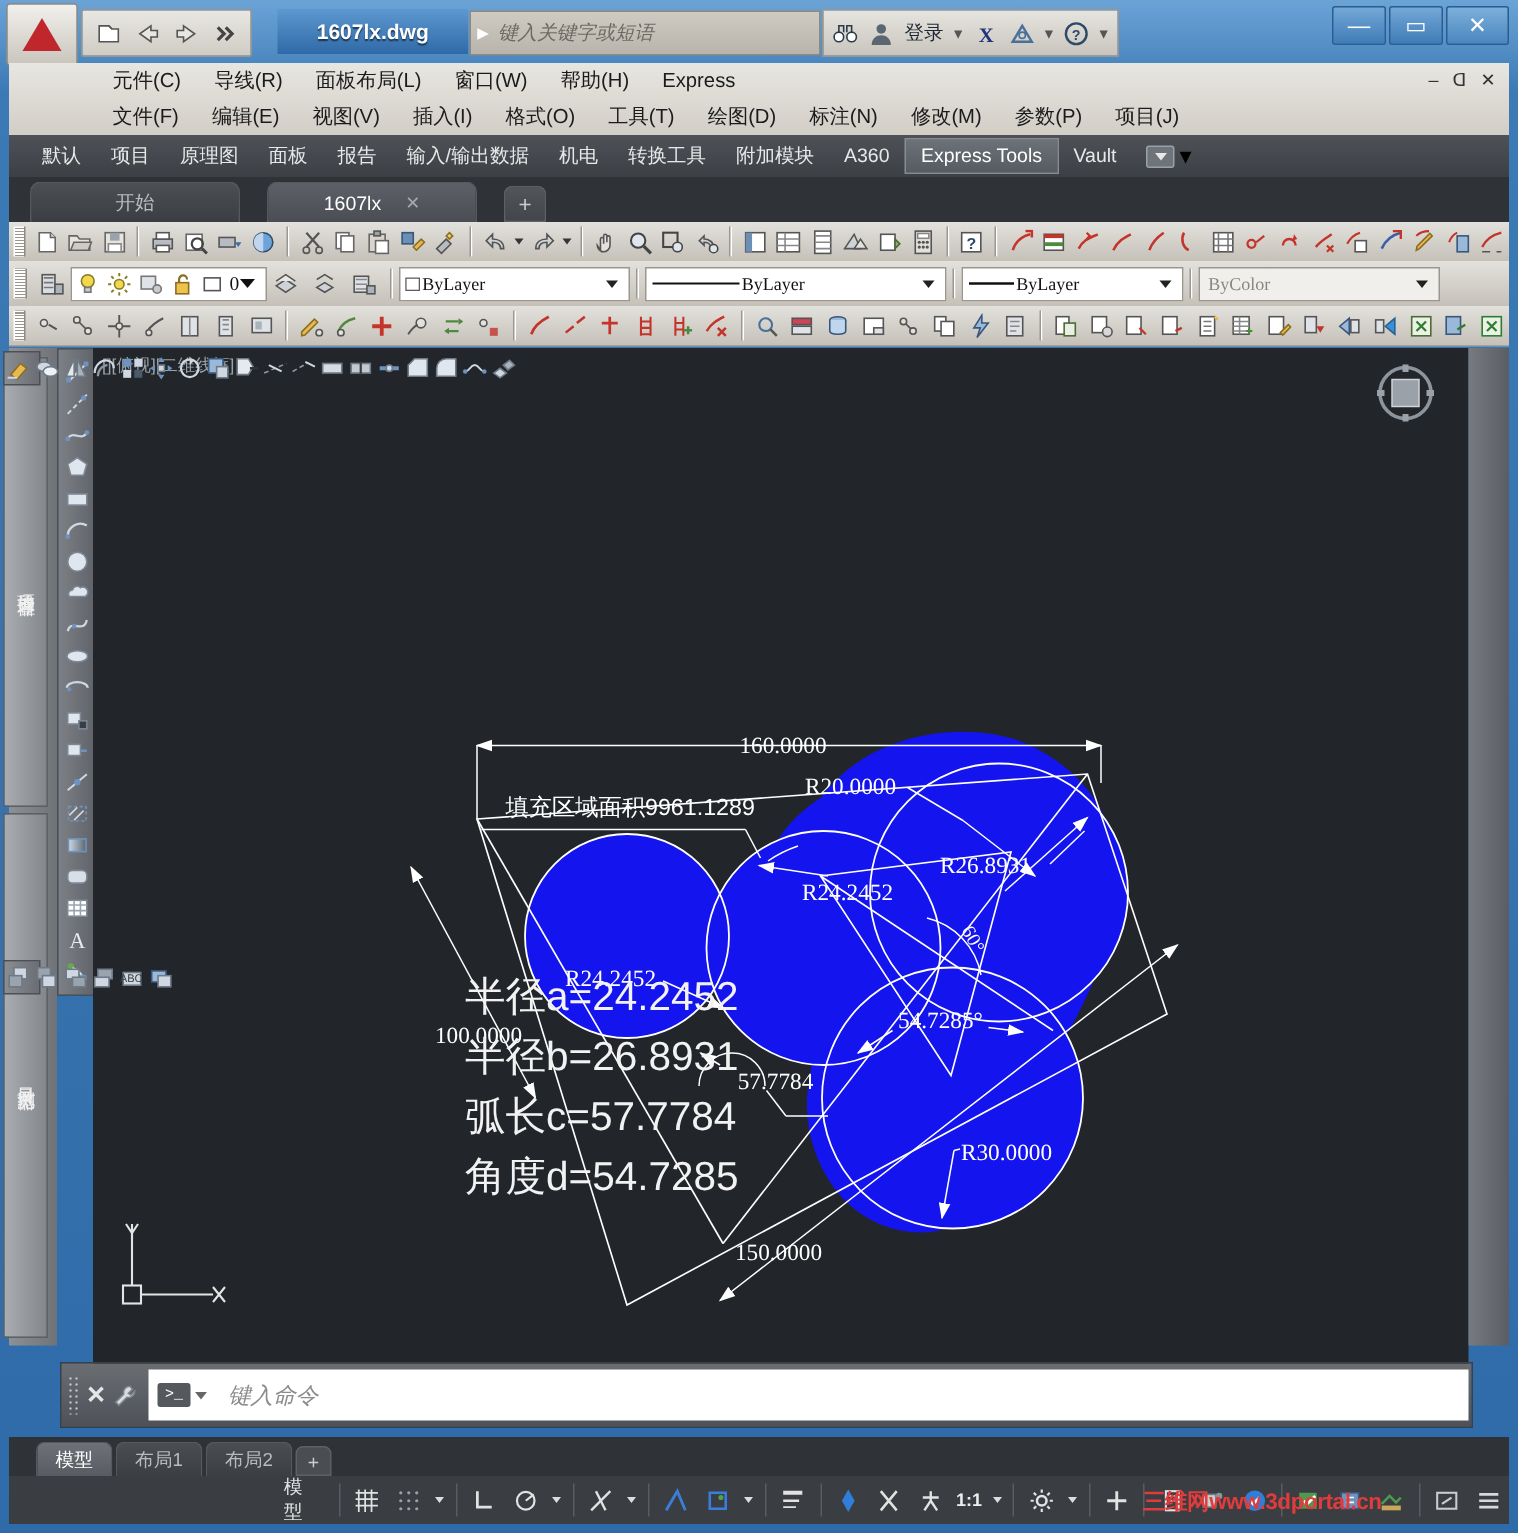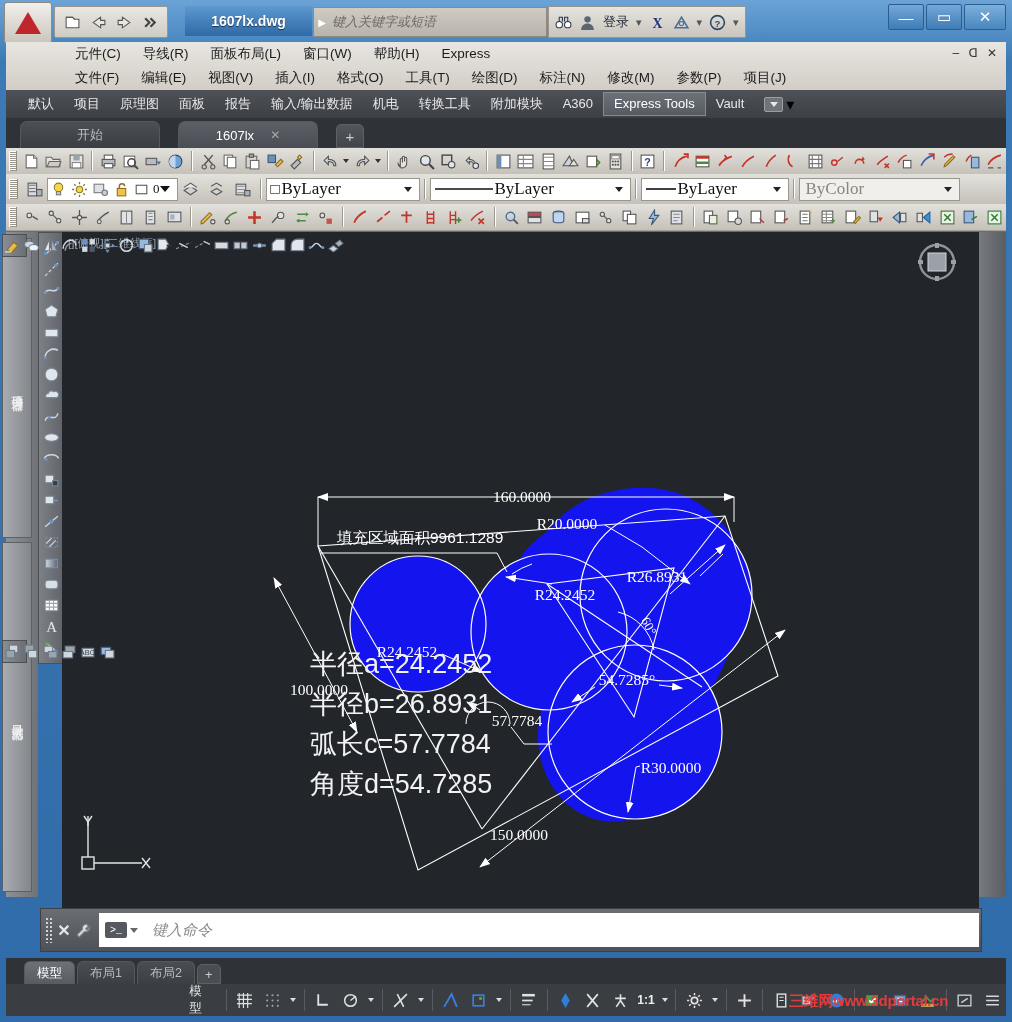--- a/index.html
+++ b/index.html
@@ -70,21 +70,21 @@
   .tb1{top:148px;} .tb2{top:174px;height:30px;} .tb3{top:204px;}
   .grip{width:7px;height:20px;margin:0 3px;
      background:repeating-linear-gradient(to bottom,#fff 0 1px,#9b978f 1px 2px);
      border-left:1px solid #fff;border-right:1px solid #8e8a82;}
   .tbtn{width:24px;height:22px;margin:0 1px;display:flex;align-items:center;justify-content:center;}
   .sep{width:1px;height:20px;background:#9b978f;margin:0 4px;border-right:1px solid #fff;}
   .ico{width:17px;height:17px;display:block;}
   .dd{width:11px;height:20px;display:flex;align-items:center;justify-content:center;}
   .dd i{width:0;height:0;border-left:3.5px solid transparent;border-right:3.5px solid transparent;border-top:4px solid #333;display:block;}
 
-  .combo{height:21px;background:#fff;border:1px solid #9b978f;display:flex;align-items:center;font-size:17px;color:#111;
+  .combo{height:21px;background:#fff;border:1px solid #9b978f;display:flex;align-items:center;font-size:12px;color:#111;
      font-family:"Liberation Serif",serif;padding:0 2px;}
   .combo .cv{margin-left:auto;width:0;height:0;border-left:4px solid transparent;border-right:4px solid transparent;border-top:5px solid #222;margin-right:5px;}
   .bylayer-combo{width:148px;}
   .lt-combo{width:195px;}
   .lw-combo{width:142px;}
   .color-combo{width:155px;background:#f1efeb;color:#8a8680;}
 
   
   .canvaswrap{position:absolute;left:62px;top:232px;width:917px;height:717px;background:#22262b;overflow:hidden;}
   .viewlabel{position:absolute;left:6px;top:4px;color:#9aa1a8;font-size:11.5px;font-family:"Liberation Sans",sans-serif;}
@@ -126,21 +126,21 @@
   .ltab.active{background:linear-gradient(to bottom,#6e7278,#585c62);color:#fff;}
   .ltab-add{width:22px;height:18px;display:flex;align-items:center;justify-content:center;color:#ccc;font-size:13px;
      background:#4a4e53;border:1px solid #5d6166;border-radius:5px 5px 0 0;}
 
   .statusbar{position:absolute;left:6px;top:984px;right:6px;height:32px;background:#3a3e43;display:flex;align-items:center;}
   .sb-model{font-size:12.5px;color:#e2e2e2;padding:0 8px;}
   .sbtn{width:26px;height:26px;display:flex;align-items:center;justify-content:center;margin:0 1px;}
   .sbsep{width:1px;height:22px;background:#585c62;margin:0 4px;}
   .sb-scale{font-size:12px;color:#eee;padding:0 3px;font-weight:bold;}
   .sb-cv{width:0;height:0;border-left:3.5px solid transparent;border-right:3.5px solid transparent;border-top:4.5px solid #ddd;}
-  .wmtext{position:absolute;left:789px;top:992px;font-size:15px;font-weight:bold;color:#e23b3b;
+  .wmtext{position:absolute;left:762px;top:992px;font-size:15px;font-weight:bold;color:#e23b3b;
      font-family:"Liberation Sans",sans-serif;letter-spacing:-0.3px;white-space:nowrap;}
 </style>
 </head>
 <body>
 
 <div id="app">
   <div class="win-frame"></div>
 
   <div class="titlebar">
     <div class="appbtn">

